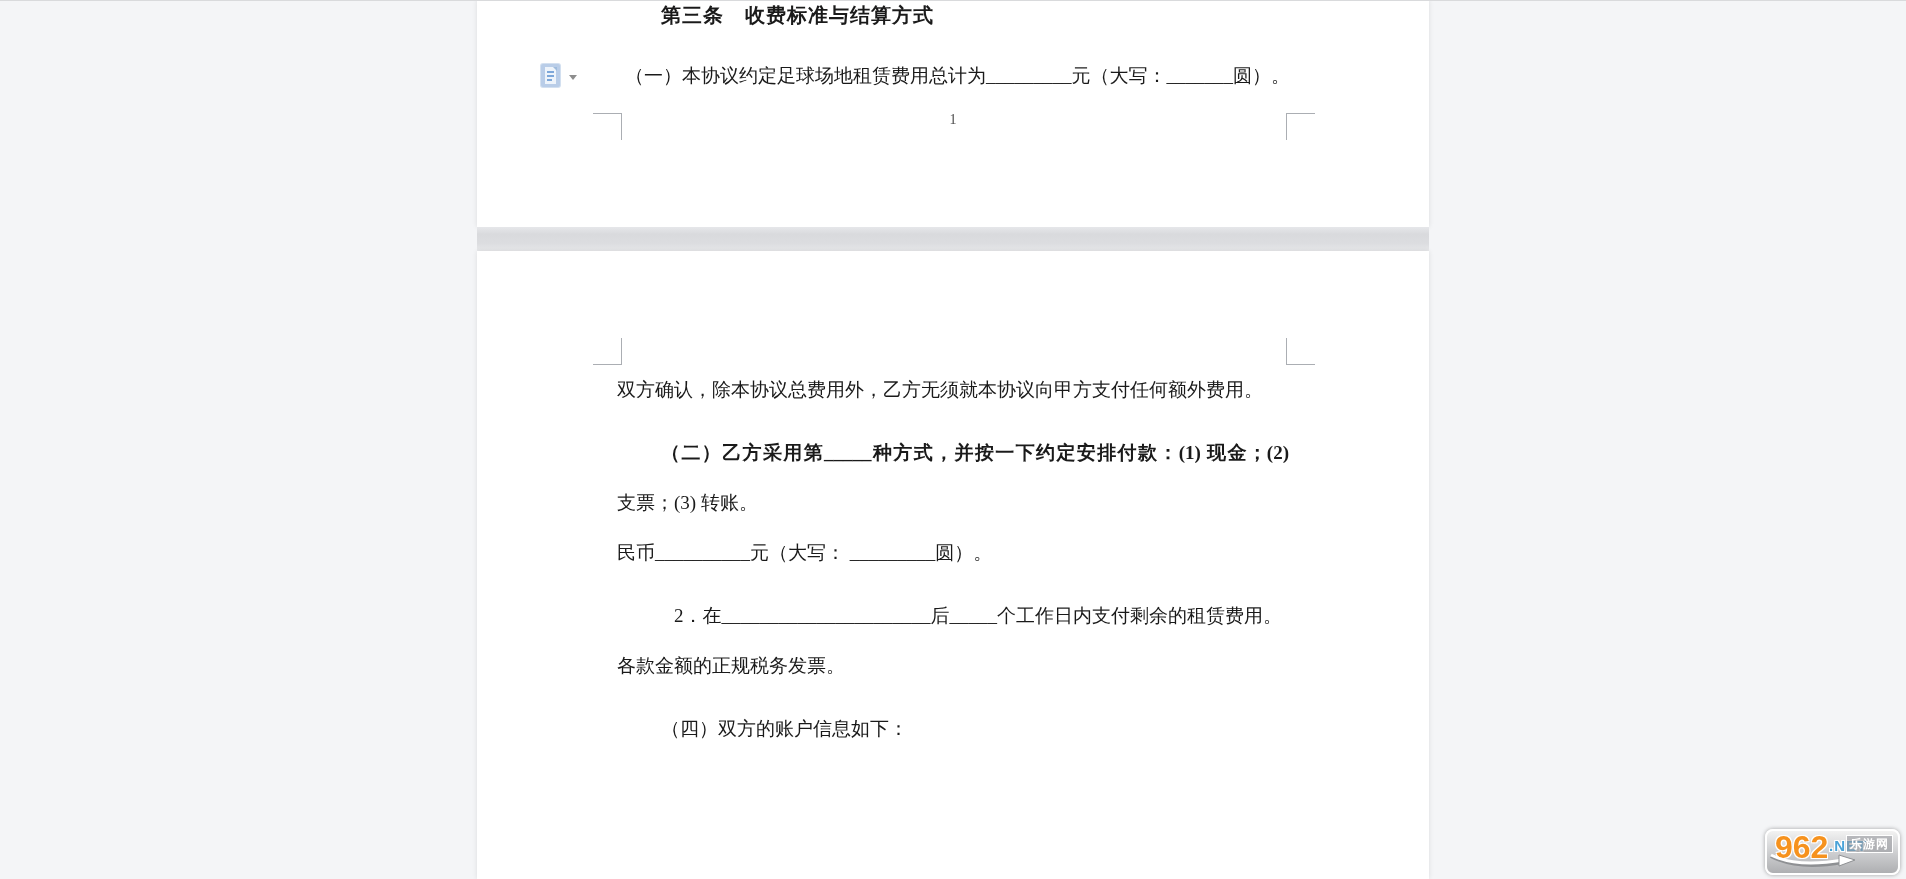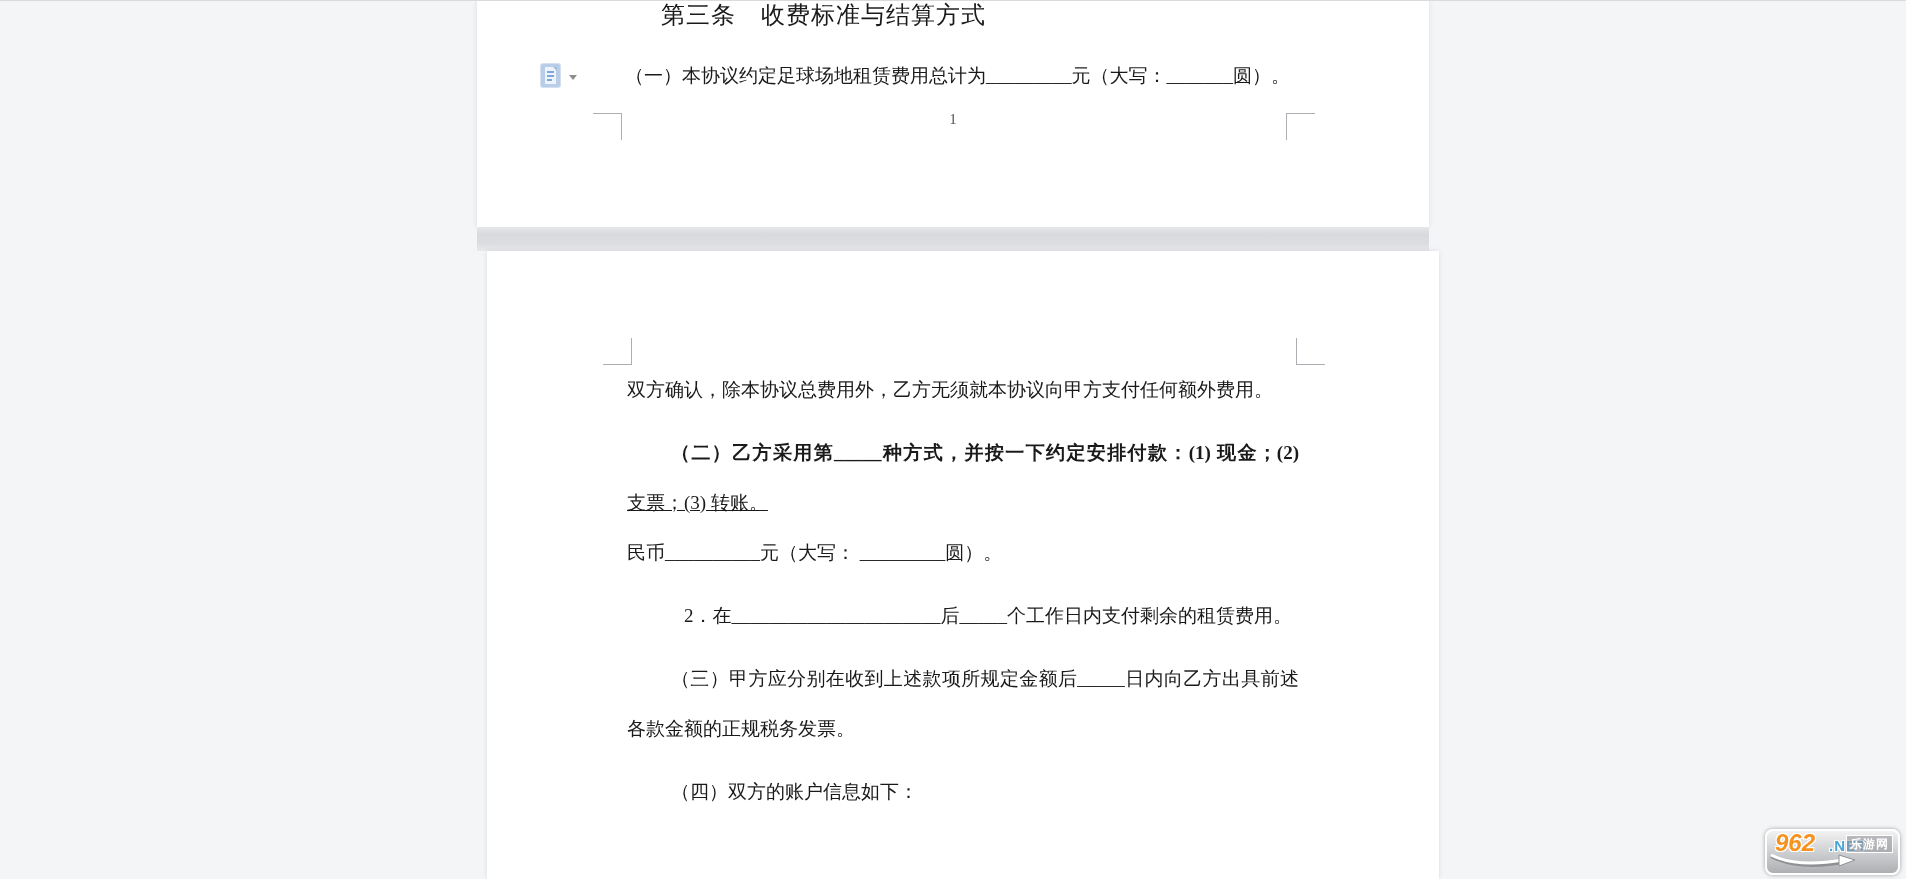--- a/index.html
+++ b/index.html
@@ -15,25 +15,25 @@
   }
   .page {
     position:absolute; left:477px; width:952px; background:#ffffff;
     box-shadow:0 0 5px rgba(0,0,0,0.10);
   }
   .page1 { top:0; height:227px; }
   .page-gap {
     position:absolute; left:477px; top:227px; width:952px; height:24px;
     background:linear-gradient(180deg,#e6e7ea 0%,#d9dadd 30%,#dcdde0 70%,#e9eaec 100%);
   }
-  .page2 { top:251px; height:628px;margin-left:10px; }
+  .page2 { top:251px; height:628px; }
 
   .doc-heading {
     position:absolute; left:184px; top:2px;
-    font-size:24px; line-height:26px; font-weight:normal;
+    font-size:20px; line-height:26px; font-weight:bold;
     white-space:nowrap; letter-spacing:1px;text-align:right;
   }
   .p1-para {
     position:absolute; left:148px; top:60px; width:676px;
     font-size:19px; line-height:31px; white-space:nowrap;
   }
   .page-num {
     position:absolute; left:0; top:112px; width:100%;
     text-align:center; font-size:14px; color:#4a4a4a;
   }
@@ -76,21 +76,21 @@
   
   .logo {
     position:absolute; right:6px; bottom:4px; width:135px; height:46px;
     background:linear-gradient(180deg,#f2f2f2 0%,#d2d3d5 45%,#aeafb2 100%);
     border:2px solid #ffffff; border-radius:8px;
     box-shadow:0 0 4px rgba(0,0,0,0.35);
     font-family:"Liberation Sans","DejaVu Sans",sans-serif;
   }
   .logo-num {
     position:absolute; left:8px; top:-2px;
-    font-size:24px; font-weight:bold; font-style:italic; color:#f6921e;
+    font-size:32px; font-weight:bold; color:#f6921e;
     text-shadow:-1px -1px 0 #fff,1px -1px 0 #fff,-1px 1px 0 #fff,1px 1px 0 #fff;
   }
   .logo-net {
     position:absolute; left:62px; top:6px;
     font-size:15px; font-weight:bold; color:#4aa3d8; letter-spacing:1px;
     text-shadow:-1px -1px 0 #fff,1px -1px 0 #fff,-1px 1px 0 #fff,1px 1px 0 #fff;
   }
   .logo-swoosh { position:absolute; left:2px; bottom:2px; }
   .logo-site {
     position:absolute; right:5px; bottom:20px;
@@ -129,24 +129,23 @@
   </div>
 
   <div class="page-gap"></div>
 
   <div class="page page2">
     <div class="mark mk-p2-left"></div>
     <div class="mark mk-p2-right"></div>
     <div class="textflow">
         <div class="ln" style="padding-left: 0px;">双方确认，除本协议总费用外，乙方无须就本协议向甲方支付任何额外费用。</div>
         <div class="ln gap fill" style="padding-left: 44px; font-weight: bold;">（二）乙方采用第_____种方式，并按一下约定安排付款：(1) 现金；(2)</div>
-        <div class="ln" style="padding-left: 0px; text-decoration: underline;">支票；(3) 转账。</div>
+        <div class="ln" style="padding-left: 0px;">支票；(3) 转账。</div>
         <div class="ln" style="padding-left: 0px;">民币__________元（大写： _________圆）。</div>
         <div class="ln gap" style="padding-left: 57px;">2．在______________________后_____个工作日内支付剩余的租赁费用。</div>
-        <div class="ln gap fill" style="padding-left: 44px;">（三）甲方应分别在收到上述款项所规定金额后_____日内向乙方出具前述</div>
         <div class="ln" style="padding-left: 0px;">各款金额的正规税务发票。</div>
         <div class="ln gap" style="padding-left: 44px;">（四）双方的账户信息如下：</div>
       </div>
   </div>
 
   <div class="logo">
     <span class="logo-num">962</span>
     <span class="logo-net">.NET</span>
     <svg class="logo-swoosh" width="92" height="20" viewBox="0 0 92 20">
       <path d="M2 5 Q 28 19 74 11" fill="none" stroke="#8e9093" stroke-width="4"></path>

